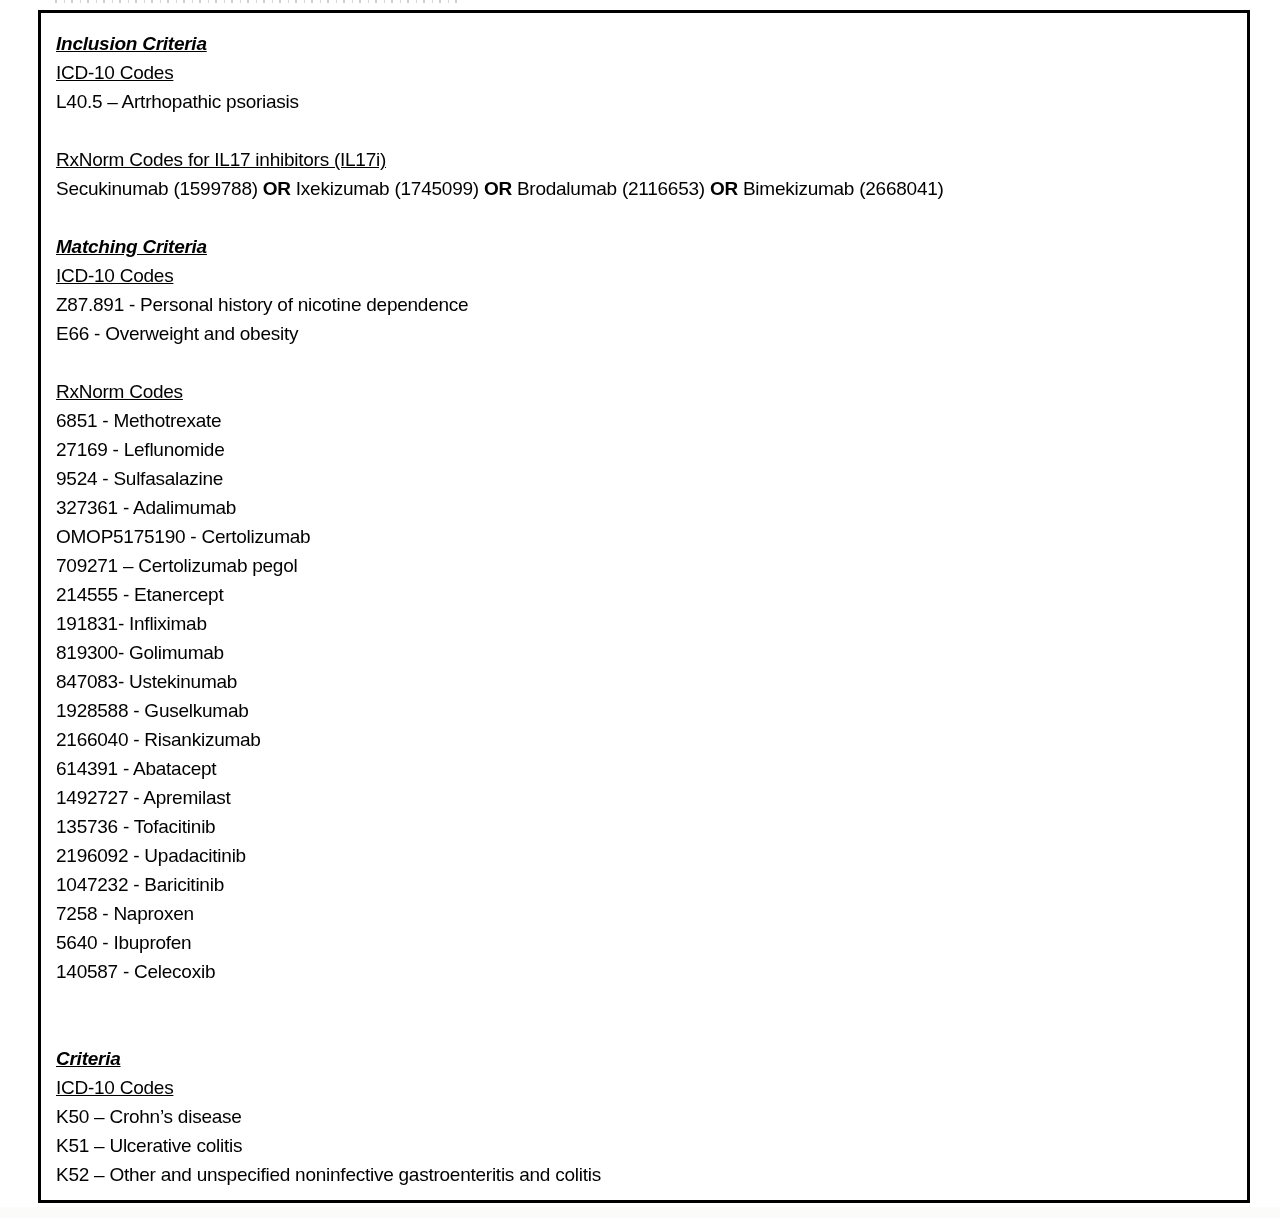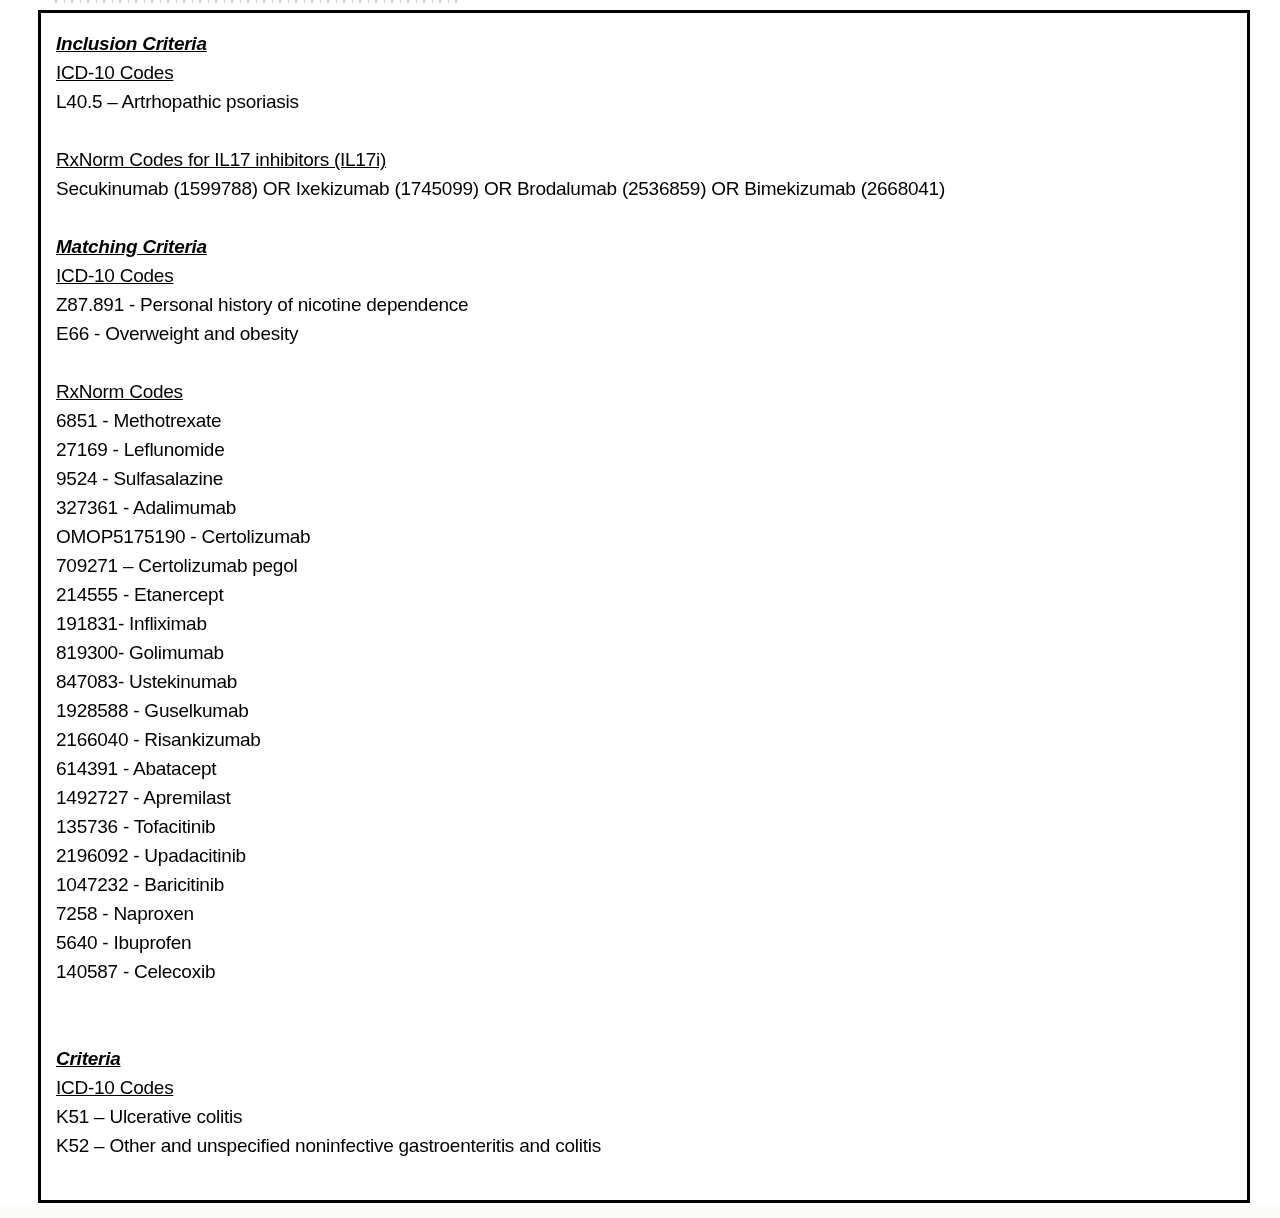--- a/index.html
+++ b/index.html
@@ -54,21 +54,21 @@
   .line.h {
     font-weight: 400;
     text-decoration: underline;
   }
   .line.hi {
     font-weight: 700;
     font-style: italic;
     text-decoration: underline;
   }
   .seg-bold {
-    font-weight: 400;
+    font-weight: 700;
   }
   .page-edge {
     position: absolute;
     left: 0;
     right: 0;
     top: 1207px;
     height: 11px;
     background: #fbfbfa;
   }
 </style>
@@ -77,21 +77,21 @@
 
 <div class="page">
   <div class="cutoff-marks"></div>
   <div class="doc-box">
     <div class="doc-content">
         <div class="line hi">Inclusion Criteria</div>
         <div class="line h">ICD-10 Codes</div>
         <div class="line b">L40.5 – Artrhopathic psoriasis</div>
         <div class="line blank"></div>
         <div class="line h">RxNorm Codes for IL17 inhibitors (IL17i)</div>
-        <div class="line b"><span class="seg">Secukinumab (1599788) </span><span class="seg-bold">OR</span><span class="seg"> Ixekizumab (1745099) </span><span class="seg-bold">OR</span><span class="seg"> Brodalumab (2536859) </span><span class="seg-bold">OR</span><span class="seg"> Bimekizumab (2668041)</span></div>
+        <div class="line b"><span class="seg">Secukinumab (1599788) </span><span class="seg-bold">OR</span><span class="seg"> Ixekizumab (1745099) </span><span class="seg-bold">OR</span><span class="seg"> Brodalumab (2116653) </span><span class="seg-bold">OR</span><span class="seg"> Bimekizumab (2668041)</span></div>
         <div class="line blank"></div>
         <div class="line hi">Matching Criteria</div>
         <div class="line h">ICD-10 Codes</div>
         <div class="line b">Z87.891 - Personal history of nicotine dependence</div>
         <div class="line b">E66 - Overweight and obesity</div>
         <div class="line blank"></div>
         <div class="line h">RxNorm Codes</div>
         <div class="line b">6851 - Methotrexate</div>
         <div class="line b">27169 - Leflunomide</div>
         <div class="line b">9524 - Sulfasalazine</div>
@@ -109,18 +109,19 @@
         <div class="line b">135736 - Tofacitinib</div>
         <div class="line b">2196092 - Upadacitinib</div>
         <div class="line b">1047232 - Baricitinib</div>
         <div class="line b">7258 - Naproxen</div>
         <div class="line b">5640 - Ibuprofen</div>
         <div class="line b">140587 - Celecoxib</div>
         <div class="line blank"></div>
         <div class="line blank"></div>
         <div class="line hi">Criteria</div>
         <div class="line h">ICD-10 Codes</div>
+        <div class="line b">K50 – Crohn’s disease</div>
         <div class="line b">K51 – Ulcerative colitis</div>
         <div class="line b">K52 – Other and unspecified noninfective gastroenteritis and colitis</div>
       </div>
   </div>
   <div class="page-edge"></div>
 </div>
 
 </body></html>

